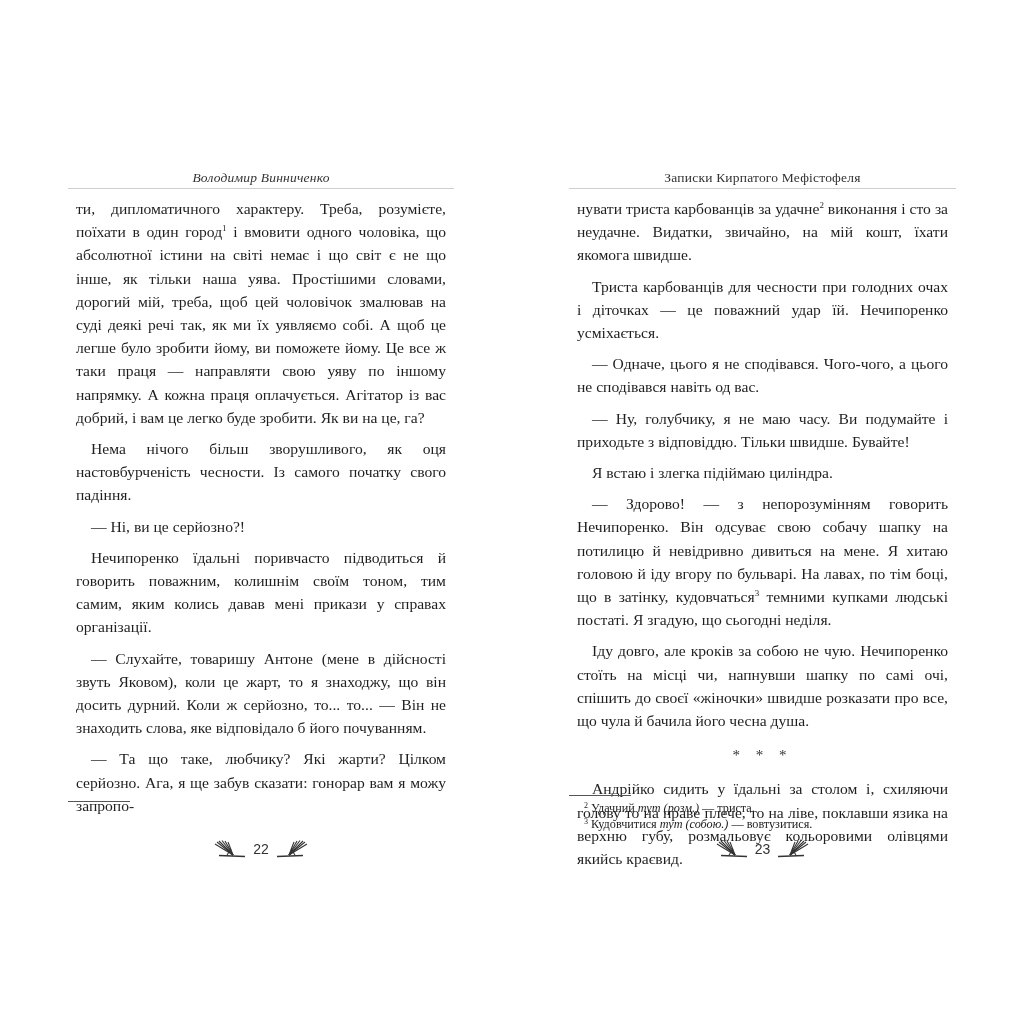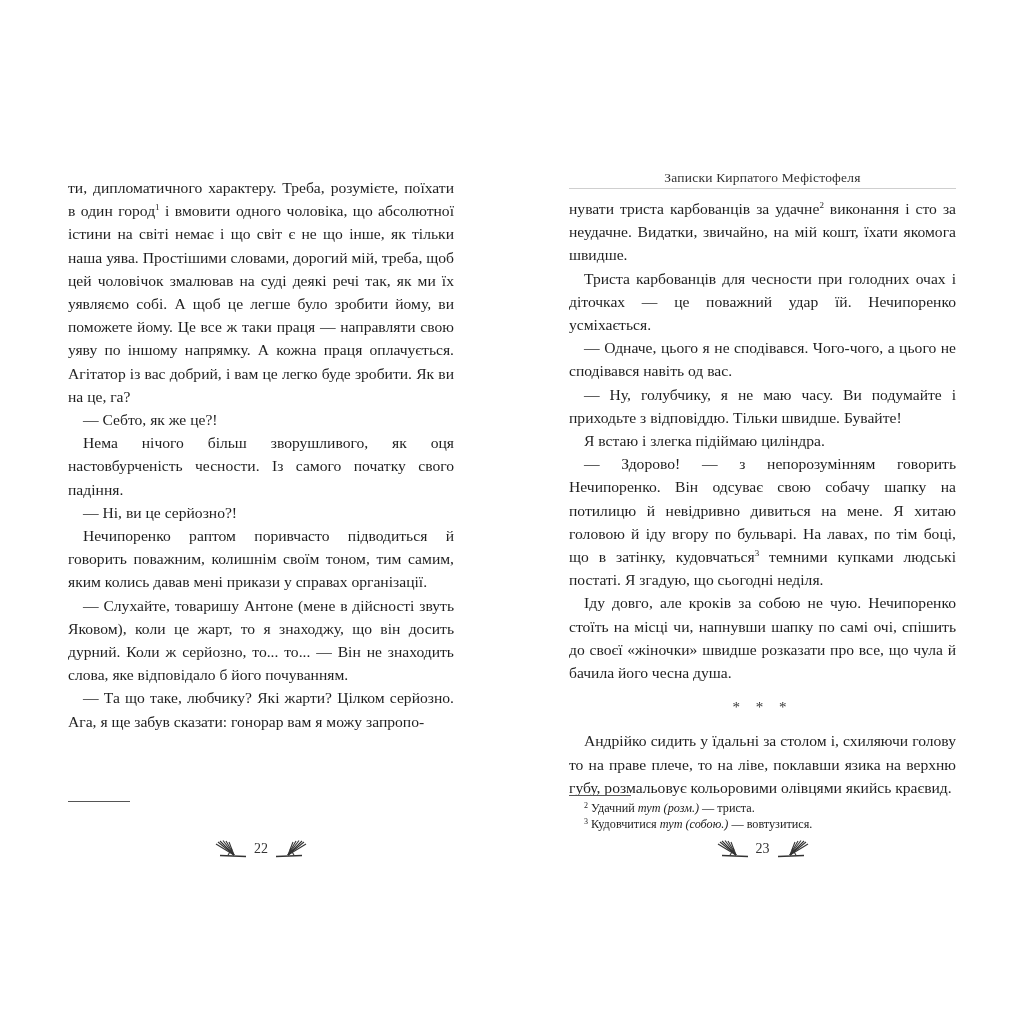--- a/index.html
+++ b/index.html
@@ -37,21 +37,21 @@
 
     .body-text {
       margin-top: 8px;
       font-family: "Liberation Serif", serif;
       font-size: 15.6px;
       line-height: 23.2px;
       text-align: justify;
       hyphens: manual;
     }
     .body-text p {
-      margin: 0;
+      margin: 8px;
       text-indent: 15px;
     }
     .body-text p.noindent { text-indent: 0; }
     .body-text sup {
       font-size: 9px;
       line-height: 0;
       vertical-align: 6px;
     }
     .asterism {
       text-align: center;
@@ -88,36 +88,36 @@
       position: absolute;
       left: 0;
       width: 100%;
       top: 672px;
       display: flex;
       justify-content: center;
       align-items: center;
       gap: 6px;
     }
     .folio .num {
-      font-family: Liberation Serif, serif;
+      font-family: Liberation Sans, sans-serif;
       font-size: 14px;
       color: #333;
     }
     .ornament svg { display: block; }
   </style>
 </head>
 <body>
 
 <div class="page left">
+  <div class="running-head italic">Володимир Винниченко</div>
   <div class="body-text">
     <p class="noindent"><span>ти, дипломатичного характеру. Треба, розумієте, поїхати в один город</span><sup>1</sup><span> і вмовити одного чоловіка, що абсолютної істини на світі немає і що світ є не що інше, як тільки наша уява. Простішими словами, дорогий мій, треба, щоб цей чоловічок змалював на суді деякі речі так, як ми їх уявляємо собі. А щоб це легше було зробити йому, ви поможете йому. Це все ж таки праця — направляти свою уяву по іншому напрямку. А кожна праця оплачується. Агітатор із вас добрий, і вам це легко буде зробити. Як ви на це, га?</span></p>
-    <p>— Себто, як же це?!</p>
     <p>Нема нічого більш зворушливого, як оця настовбурченість чесности. Із самого початку свого падіння.</p>
     <p>— Ні, ви це серйозно?!</p>
-    <p>Нечипоренко раптом поривчасто підводиться й говорить поважним, колишнім своїм тоном, тим самим, яким колись давав мені прикази у справах організації.</p>
+    <p>Нечипоренко їдальні поривчасто підводиться й говорить поважним, колишнім своїм тоном, тим самим, яким колись давав мені прикази у справах організації.</p>
     <p>— Слухайте, товаришу Антоне (мене в дійсності звуть Яковом), коли це жарт, то я знаходжу, що він досить дурний. Коли ж серйозно, то... то... — Він не знаходить слова, яке відповідало б його почуванням.</p>
     <p>— Та що таке, любчику? Які жарти? Цілком серйозно. Ага, я ще забув сказати: гонорар вам я можу запропо-</p>
   </div>
 
   <div class="footnotes">
     <div class="fn-rule"></div>
   </div>
 
   <div class="folio">
     <span class="ornament">

